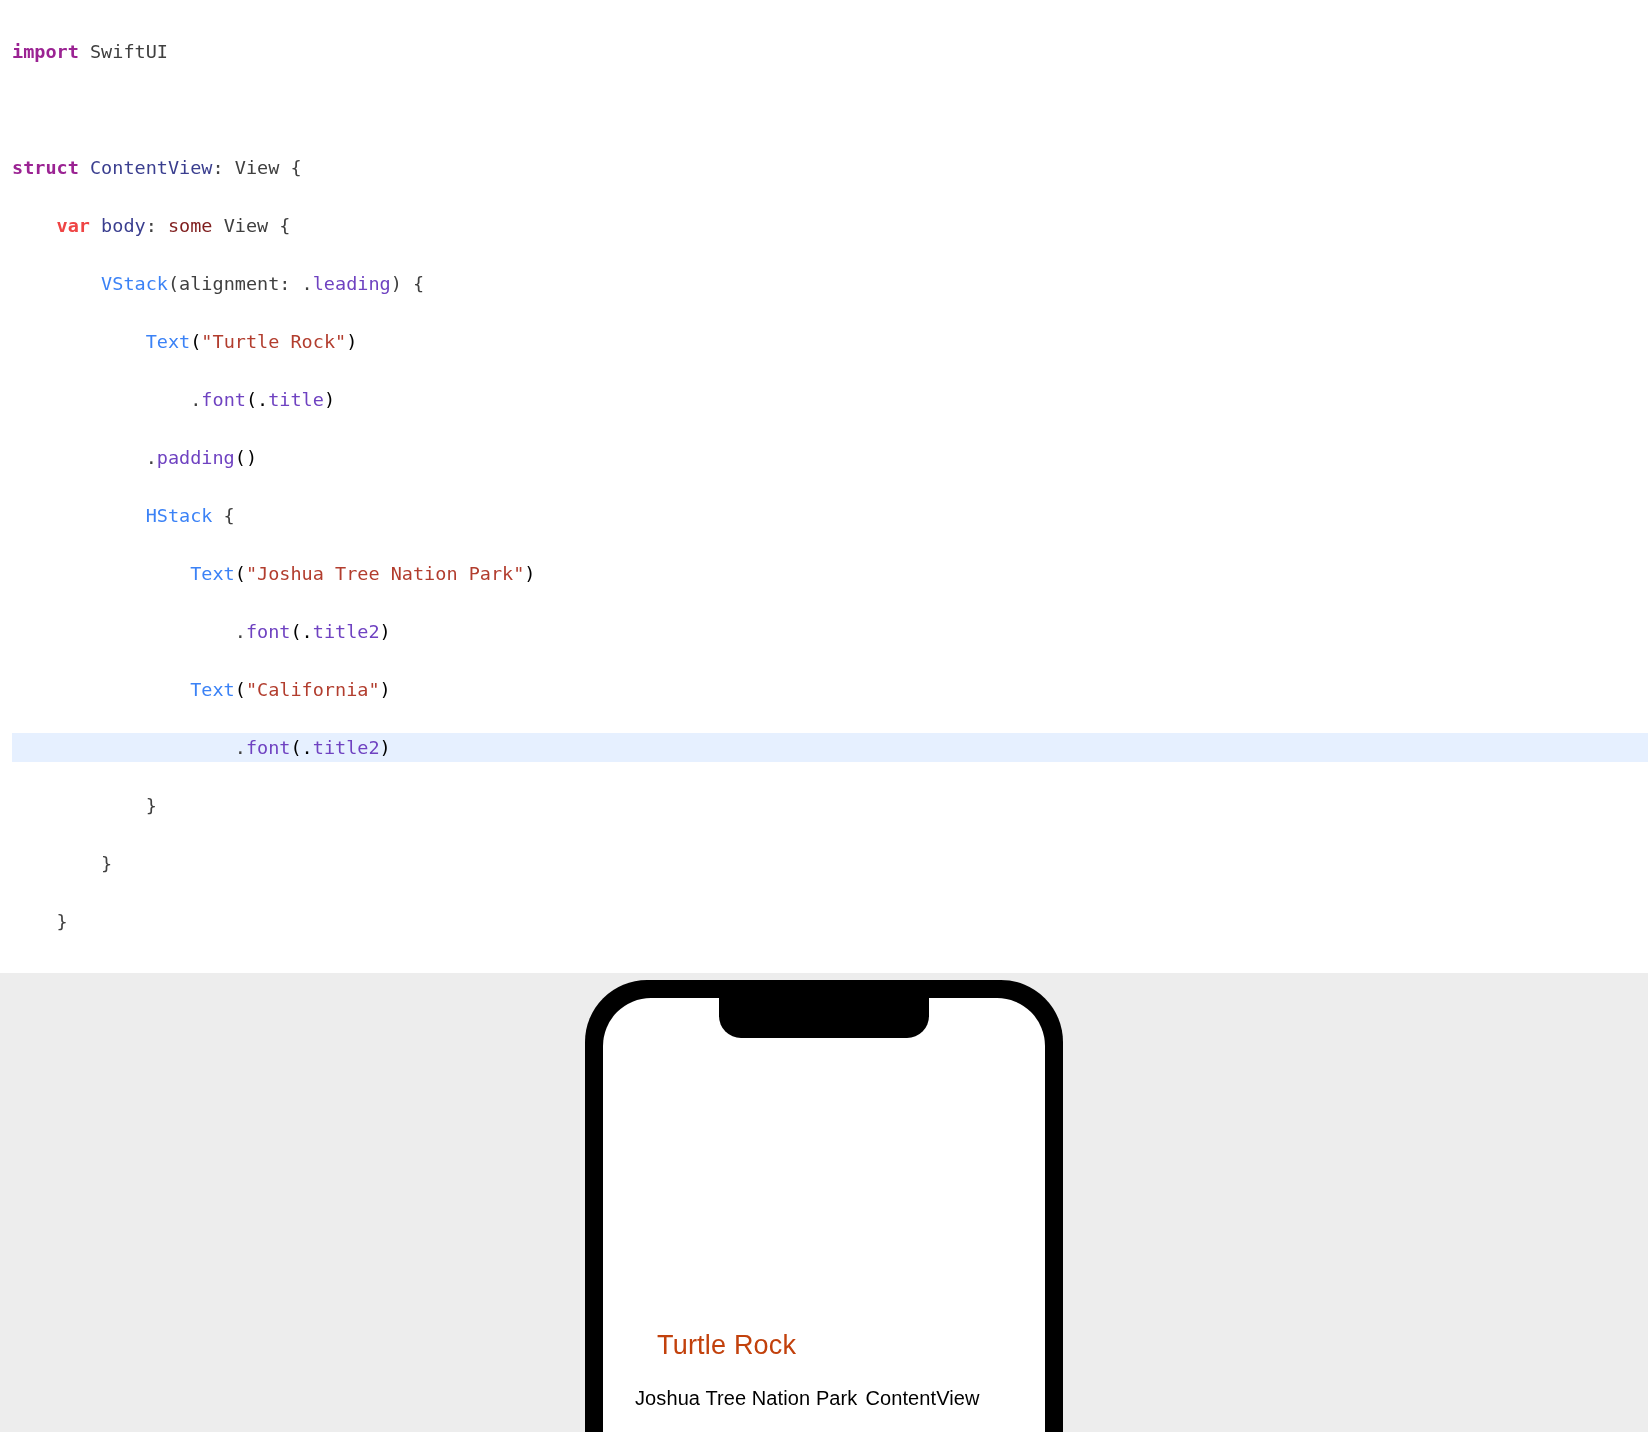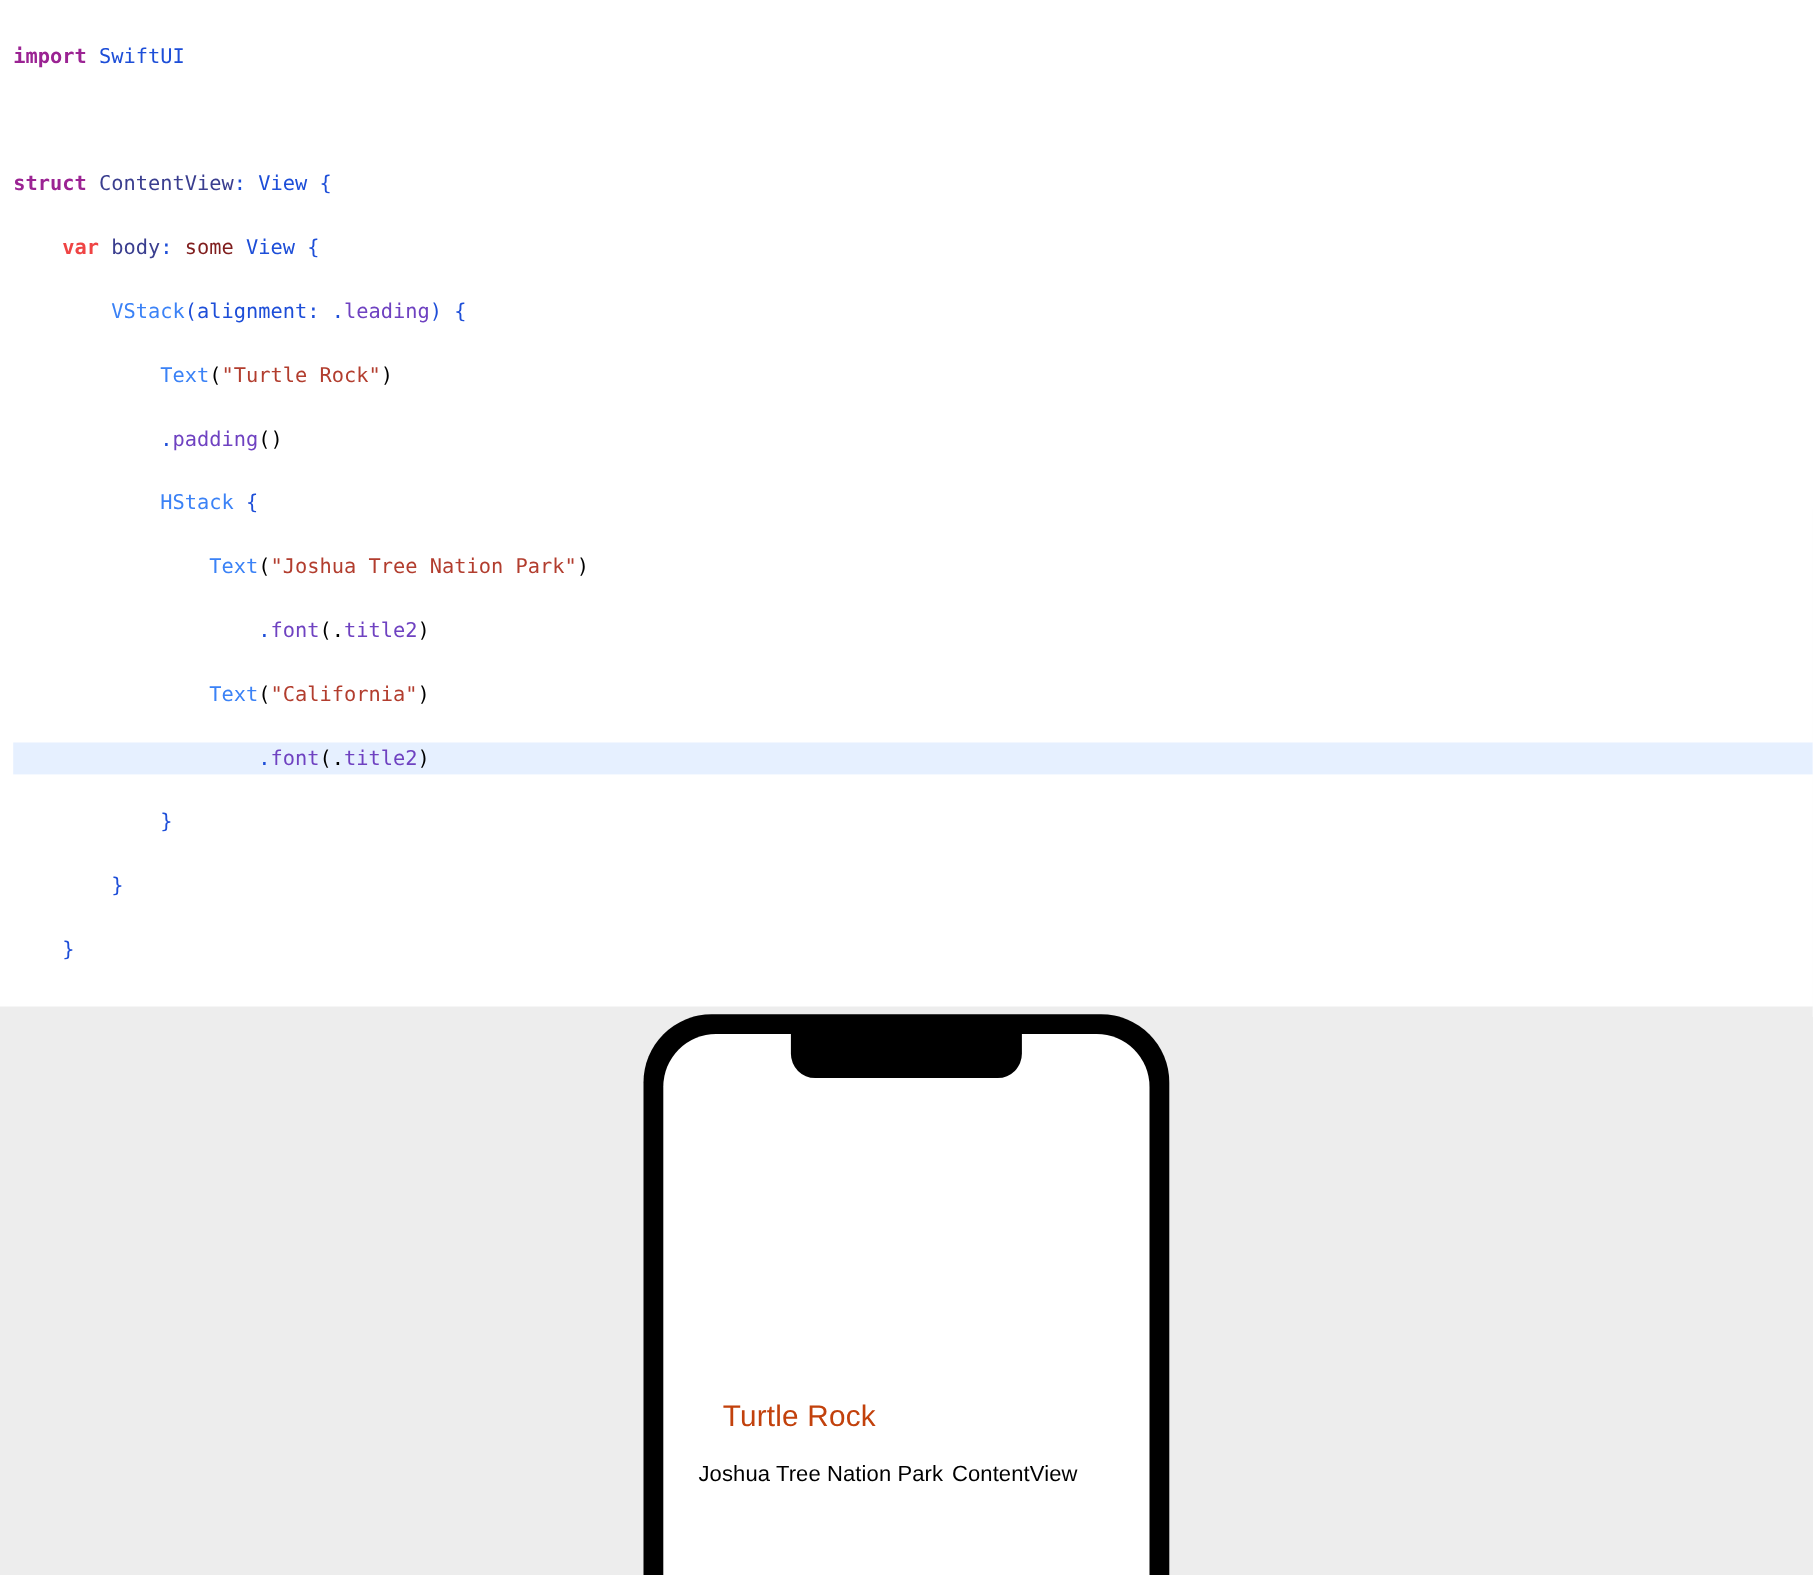--- a/index.html
+++ b/index.html
@@ -32,21 +32,21 @@
     }
     .kw-import { color: #9b2393; font-weight: 600; text-align: center; }
     .kw-struct { color: #9b2393; font-weight: 600; }
     .kw-var { color: #ef4444; font-weight: 600; }
     .kw-some { color: #7f1d1d; font-weight: 400; }
     .type { color: #3a3e8f; }
     .type-purple { color: #3b82f6; }
     .method { color: #6f42c1; }
     .enum-case { color: #6f42c1; }
     .string { color: #b23d2e; }
-    .plain { color: #1d4ed8; }
+    .plain { color: #404040; }
     .punct { color: #000000; }
 
     .preview-area {
       background: #ededed;
       width: 100%;
       height: 1060px;
       display: flex;
       justify-content: center;
       align-items: flex-start;
       padding-top: 7px;
@@ -119,20 +119,21 @@
 </head>
 <body>
 
 <div class="code-area">
 <span class="code-line"><span class="kw-import">import</span><span class="plain"> SwiftUI</span></span>
 <span class="code-line"> </span>
 <span class="code-line"><span class="kw-struct">struct</span><span class="type"> ContentView</span><span class="plain">: View {</span></span>
 <span class="code-line"><span class="kw-var">    var</span><span class="type"> body</span><span class="plain">: </span><span class="kw-some">some</span><span class="plain"> View {</span></span>
 <span class="code-line"><span class="type-purple">        VStack</span><span class="plain">(alignment: .</span><span class="enum-case">leading</span><span class="plain">) {</span></span>
 <span class="code-line"><span class="type-purple">            Text</span><span class="punct">(</span><span class="string">"Turtle Rock"</span><span class="punct">)</span></span>
+<span class="code-line"><span class="plain">                .</span><span class="method">font</span><span class="punct">(.</span><span class="enum-case">title</span><span class="punct">)</span></span>
 <span class="code-line"><span class="plain">            .</span><span class="method">padding</span><span class="punct">()</span></span>
 <span class="code-line"><span class="type-purple">            HStack</span><span class="plain"> {</span></span>
 <span class="code-line"><span class="type-purple">                Text</span><span class="punct">(</span><span class="string">"Joshua Tree Nation Park"</span><span class="punct">)</span></span>
 <span class="code-line"><span class="plain">                    .</span><span class="method">font</span><span class="punct">(.</span><span class="enum-case">title2</span><span class="punct">)</span></span>
 <span class="code-line"><span class="type-purple">                Text</span><span class="punct">(</span><span class="string">"California"</span><span class="punct">)</span></span>
 <span class="highlighted-line"><span class="plain">                    .</span><span class="method">font</span><span class="punct">(.</span><span class="enum-case">title2</span><span class="punct">)</span></span>
 <span class="code-line"><span class="plain">            }</span></span>
 <span class="code-line"><span class="plain">        }</span></span>
 <span class="code-line"><span class="plain">    }</span></span>
 </div>

